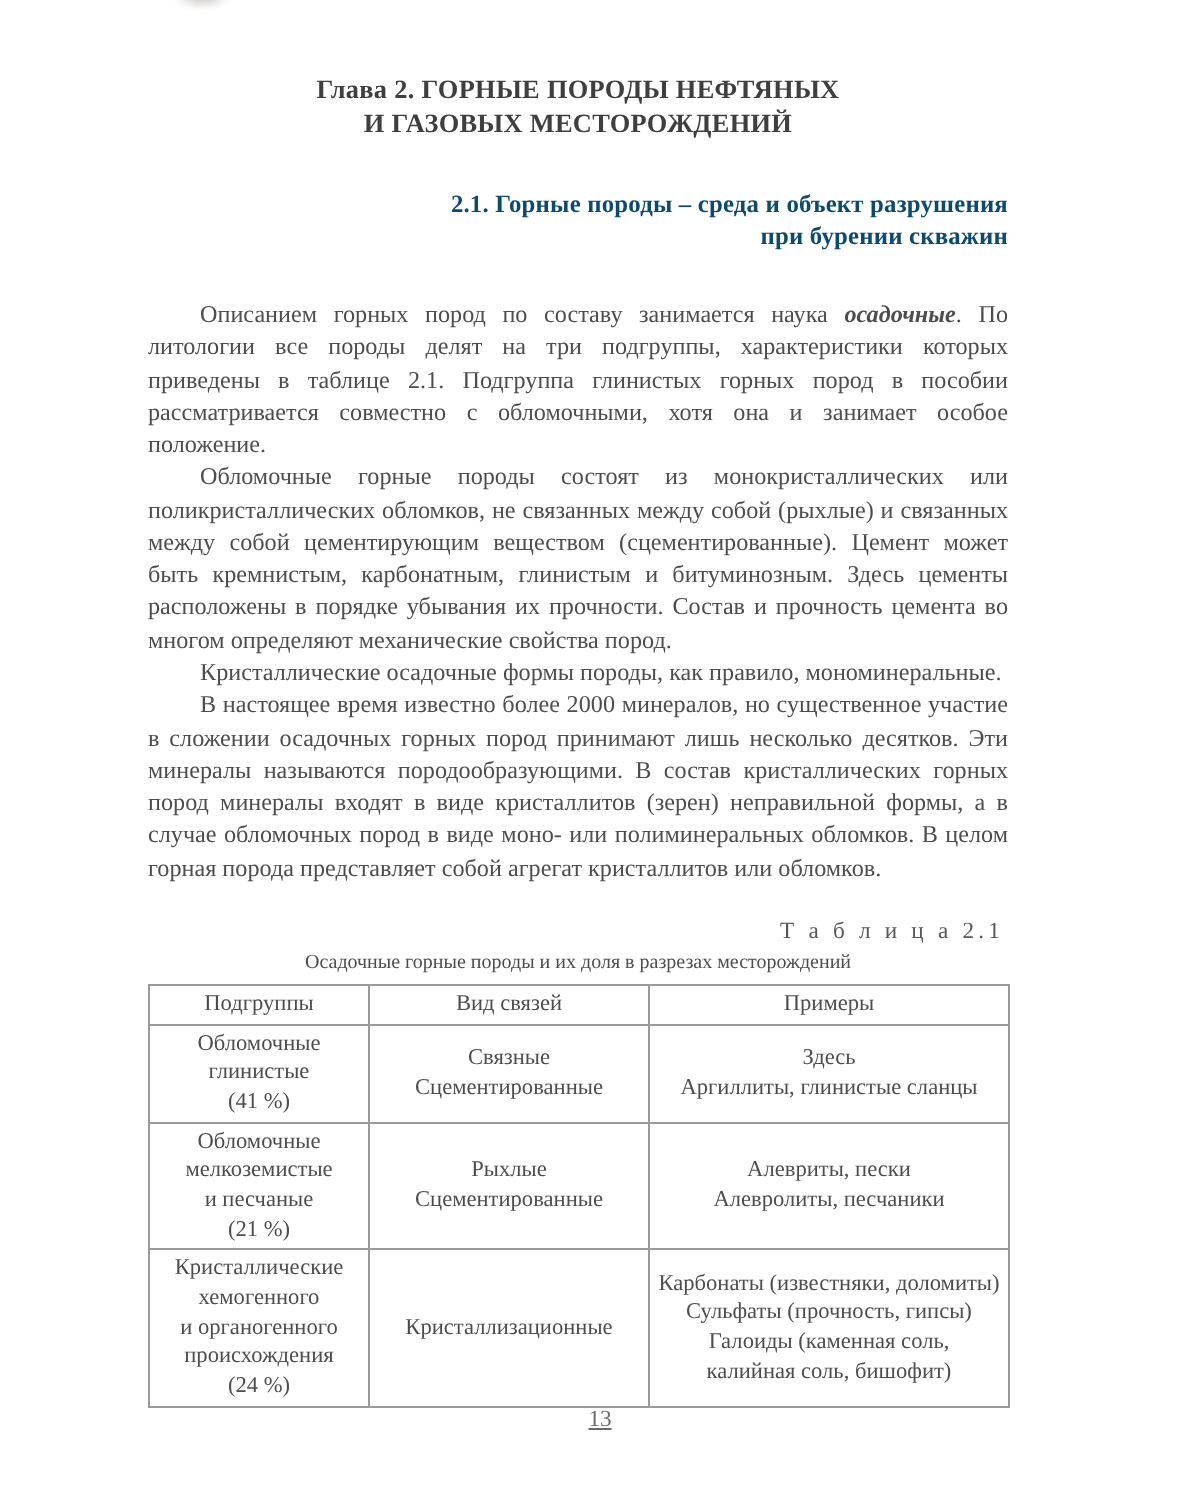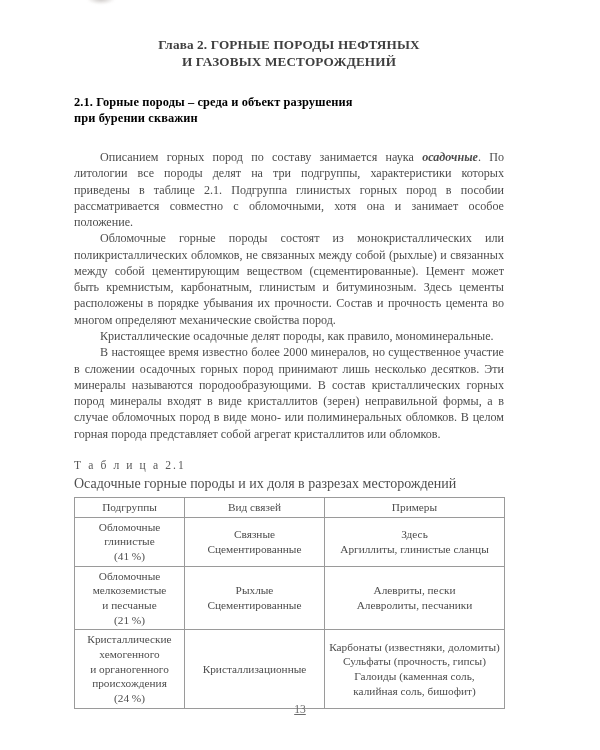--- a/index.html
+++ b/index.html
@@ -48,26 +48,26 @@
     padding: 0;
     line-height: 1.32;
     letter-spacing: 0.15px;
     color: #3f3f3f;
   }
   .chapter-title-wrap { margin-top: 36px; }
 
   h2.section-title {
     font-size: 12.4px;
     font-weight: bold;
-    text-align: left;
+    text-align: right;
     margin: 0;
     padding: 0;
     line-height: 1.34;
     letter-spacing: 0.1px;
-    color: #000000;
+    color: #0c4a6e;
   }
   .section-title-wrap { margin-top: 23px; }
 
   .body-block { margin-top: 22px; }
 
   p.para {
     font-size: 12.1px;
     line-height: 1.345;
     text-align: justify;
     text-indent: 26px;
@@ -79,29 +79,29 @@
   p.para + p.para { margin-top: 0px; }
 
   .term-italic {
     font-style: italic;
     font-weight: bold;
   }
 
   .table-label {
     margin-top: 17px;
     font-size: 11.6px;
-    text-align: left;
+    text-align: right;
     letter-spacing: 2.1px;
     color: #585858;
     padding-right: 2px;
   }
   .table-caption {
     margin-top: 4px;
-    font-size: 14px;
-    text-align: left;
+    font-size: 10px;
+    text-align: center;
     color: #4d4d4d;
   }
 
   table.data-table {
     margin-top: 5px;
     border-collapse: collapse;
     width: 430px;
     table-layout: fixed;
   }
   table.data-table td, table.data-table th {
@@ -155,21 +155,21 @@
       </h2>
     </div>
 
     <div class="body-block">
 
 
       <p class="para"><span>Описанием горных пород по составу занимается наука </span><span class="term-italic">осадочные</span><span>. По литологии все породы делят на три подгруппы, характеристики которых приведены в таблице 2.1. Подгруппа глинистых горных пород в пособии рассматривается совместно с обломочными, хотя она и занимает особое положение.</span></p>
 
       <p class="para">Обломочные горные породы состоят из монокристаллических или поликристаллических обломков, не связанных между собой (рыхлые) и связанных между собой цементирующим веществом (сцементированные). Цемент может быть кремнистым, карбонатным, глинистым и битуминозным. Здесь цементы расположены в порядке убывания их прочности. Состав и прочность цемента во многом определяют механические свойства пород.</p>
 
-      <p class="para">Кристаллические осадочные делят породы, как правило, мономинеральные.</p>
+      <p class="para">Кристаллические осадочные формы породы, как правило, мономинеральные.</p>
 
       <p class="para">В настоящее время известно более 2000 минералов, но существенное участие в сложении осадочных горных пород принимают лишь несколько десятков. Эти минералы называются породообразующими. В состав кристаллических горных пород минералы входят в виде кристаллитов (зерен) неправильной формы, а в случае обломочных пород в виде моно- или полиминеральных обломков. В целом горная порода представляет собой агрегат кристаллитов или обломков.</p>
 
     </div>
 
     <div class="table-label">Т а б л и ц а 2.1</div>
     <div class="table-caption">Осадочные горные породы и их доля в разрезах месторождений</div>
 
     <table class="data-table">
       <colgroup>

